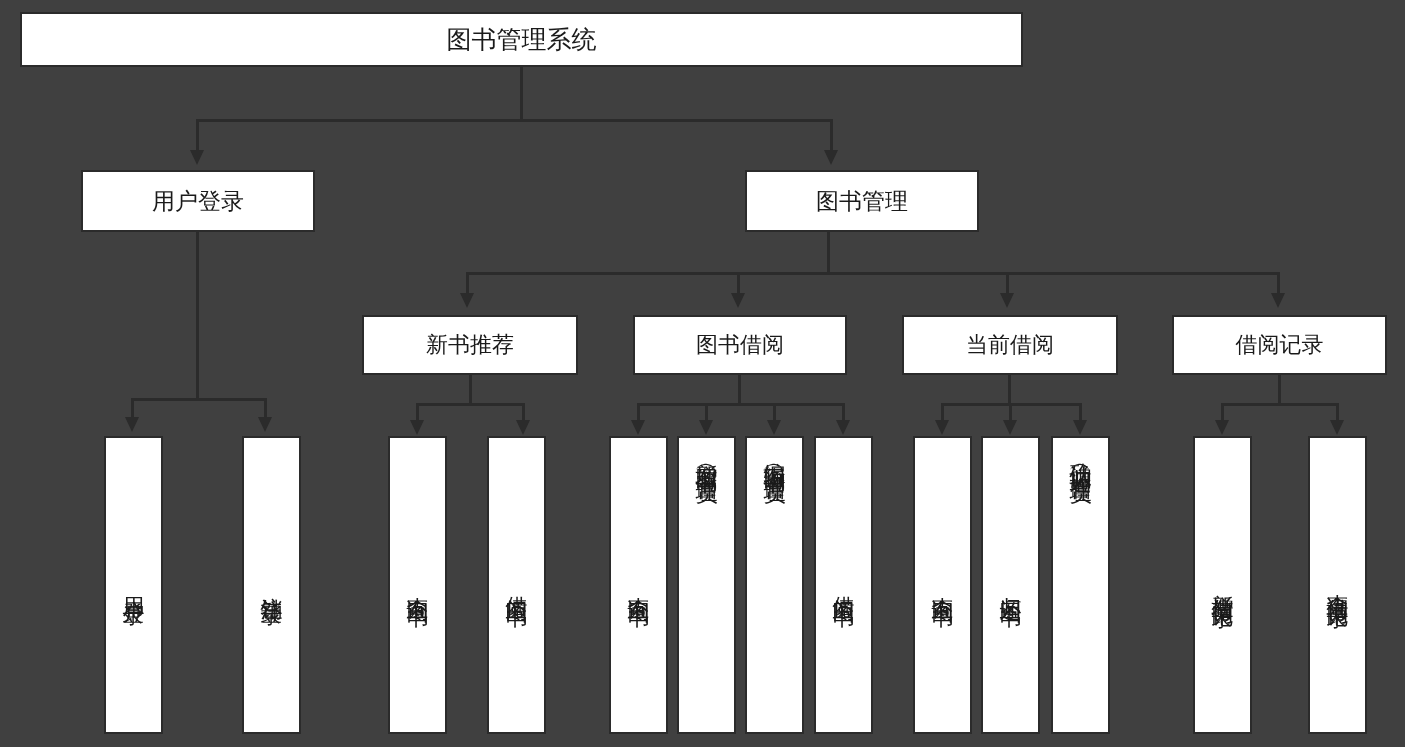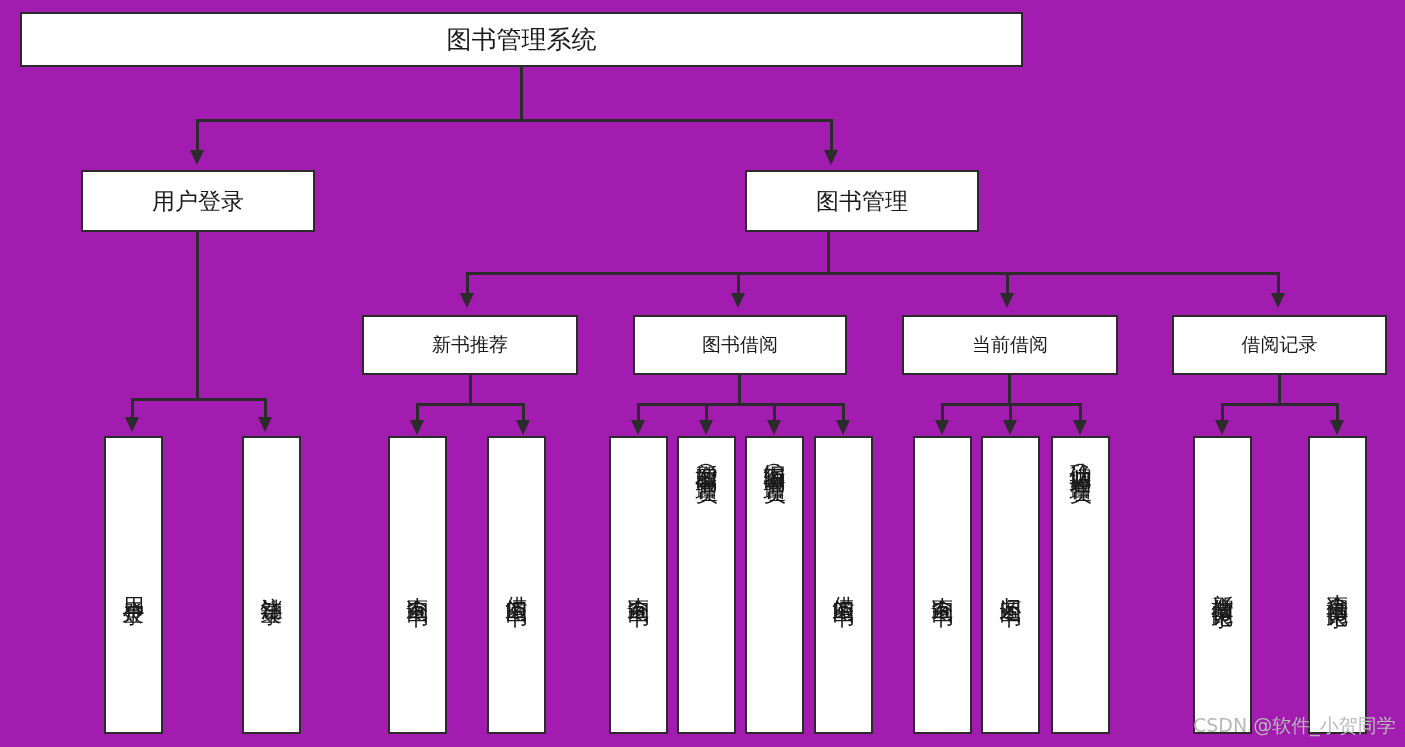--- a/index.html
+++ b/index.html
@@ -7,21 +7,21 @@
     padding: 0;
     background: #ffffff;
   }
   body {
     font-family: "DejaVu Sans", "Liberation Sans", sans-serif;
   }
   #canvas {
     position: relative;
     width: 1405px;
     height: 747px;
-    background: #a21caf;
+    background: #404040;
     overflow: hidden;
   }
   
   .node {
     position: absolute;
     box-sizing: border-box;
     border: 2.5px solid #2b2b2b;
     background: #ffffff;
     display: flex;
     align-items: center;
@@ -29,21 +29,21 @@
     color: #1a1a1a;
     z-index: 3;
   }
   .node.root {
     font-size: 25px;
   }
   .node.lvl2 {
     font-size: 23px;
   }
   .node.lvl3 {
-    font-size: 19px;
+    font-size: 22px;
   }
   
   .node.leaf {
     align-items: flex-start;
     justify-content: center;
     padding-top: 7px;
     font-size: 22px;
   }
   .vtext {
     writing-mode: vertical-rl;
@@ -211,15 +211,14 @@
     <span class="vtext">确认归还（管理员）</span>
   </div>
 
   <div class="node leaf centered" style="left:1193px; top:436px; width:59px; height:298px;">
     <span class="vtext">新增借阅记录</span>
   </div>
   <div class="node leaf centered" style="left:1308px; top:436px; width:59px; height:298px;">
     <span class="vtext">查询借阅记录</span>
   </div>
 
-  <div id="watermark">CSDN @软件_小贺同学</div>
 
 </div>
 
 </body></html>

